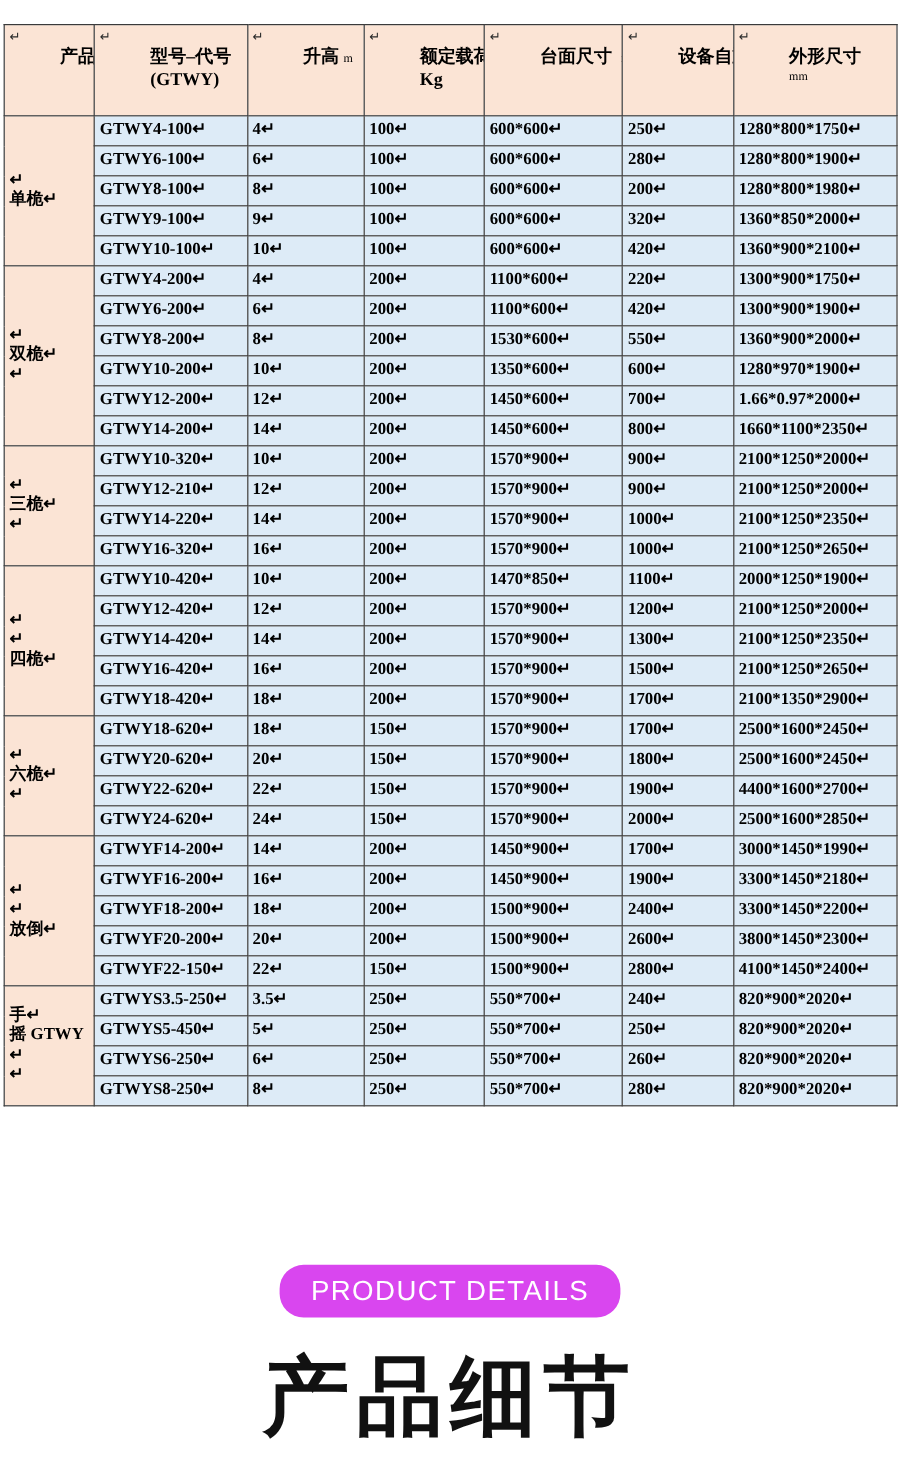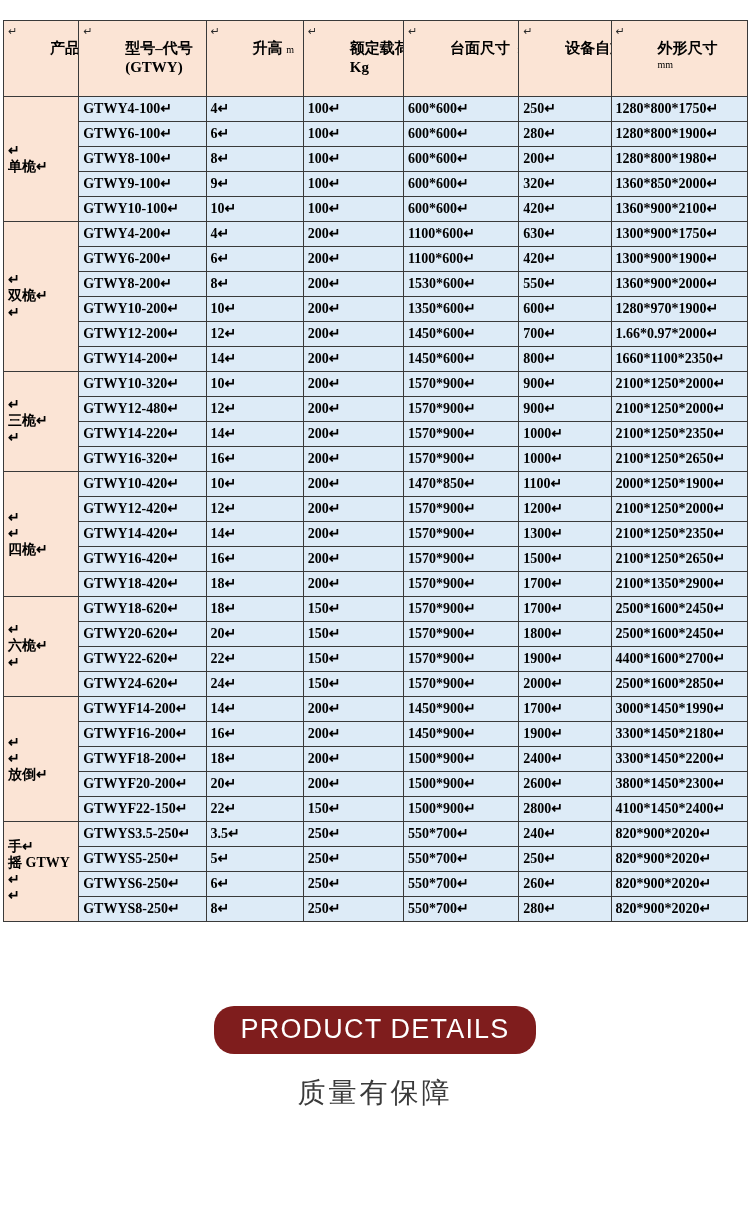--- a/index.html
+++ b/index.html
@@ -69,27 +69,28 @@
   .col5 { width: 92px; }
   .col6 { width: 136px; }
 
   .details {
     margin-top: 84px;
     text-align: center;
     font-family: "Liberation Sans", sans-serif;
   }
   .pill {
     display: inline-block;
-    background: #7f1d1d;
+    background: #d946ef;
     color: #ffffff;
-    font-size: 27px;
+    font-size: 23px;
     letter-spacing: 1.2px;
     padding: 8px 26px 9px;
     border-radius: 20px;
     font-family: "Liberation Sans", sans-serif;
+    margin-top: 48px;
   }
   .big-cn {
     margin-top: 18px;
     font-size: 72px;
     font-weight: bold;
     letter-spacing: 6px;
     color: #111;
     font-family: "DejaVu Sans", sans-serif;
   }
   .sub-cn {
@@ -198,21 +199,21 @@
         <tr>
           <td class="group" rowspan="6">
             <span class="glabel">↵</span>
             <span class="glabel">双桅↵</span>
             <span class="glabel">↵</span>
           </td>
           <td class="data">GTWY4-200↵</td>
           <td class="data">4↵</td>
           <td class="data">200↵</td>
           <td class="data">1100*600↵</td>
-          <td class="data">630↵</td>
+          <td class="data">220↵</td>
           <td class="data">1300*900*1750↵</td>
         </tr>
         <tr>
           <td class="data">GTWY6-200↵</td>
           <td class="data">6↵</td>
           <td class="data">200↵</td>
           <td class="data">1100*600↵</td>
           <td class="data">420↵</td>
           <td class="data">1300*900*1900↵</td>
         </tr>
@@ -255,21 +256,21 @@
             <span class="glabel">↵</span>
           </td>
           <td class="data">GTWY10-320↵</td>
           <td class="data">10↵</td>
           <td class="data">200↵</td>
           <td class="data">1570*900↵</td>
           <td class="data">900↵</td>
           <td class="data">2100*1250*2000↵</td>
         </tr>
         <tr>
-          <td class="data">GTWY12-480↵</td>
+          <td class="data">GTWY12-210↵</td>
           <td class="data">12↵</td>
           <td class="data">200↵</td>
           <td class="data">1570*900↵</td>
           <td class="data">900↵</td>
           <td class="data">2100*1250*2000↵</td>
         </tr>
         <tr>
           <td class="data">GTWY14-220↵</td>
           <td class="data">14↵</td>
           <td class="data">200↵</td>
@@ -420,21 +421,21 @@
             <span class="glabel">↵</span>
           </td>
           <td class="data">GTWYS3.5-250↵</td>
           <td class="data">3.5↵</td>
           <td class="data">250↵</td>
           <td class="data">550*700↵</td>
           <td class="data">240↵</td>
           <td class="data">820*900*2020↵</td>
         </tr>
         <tr>
-          <td class="data">GTWYS5-250↵</td>
+          <td class="data">GTWYS5-450↵</td>
           <td class="data">5↵</td>
           <td class="data">250↵</td>
           <td class="data">550*700↵</td>
           <td class="data">250↵</td>
           <td class="data">820*900*2020↵</td>
         </tr>
         <tr>
           <td class="data">GTWYS6-250↵</td>
           <td class="data">6↵</td>
           <td class="data">250↵</td>
@@ -448,16 +449,17 @@
           <td class="data">250↵</td>
           <td class="data">550*700↵</td>
           <td class="data">280↵</td>
           <td class="data">820*900*2020↵</td>
         </tr>
       </tbody>
   </table>
 
   <div class="details">
     <div class="pill">PRODUCT DETAILS</div>
+    <div class="big-cn">产品细节</div>
     <div class="sub-cn">质量有保障</div>
   </div>
 
 </div>
 
 </body></html>

